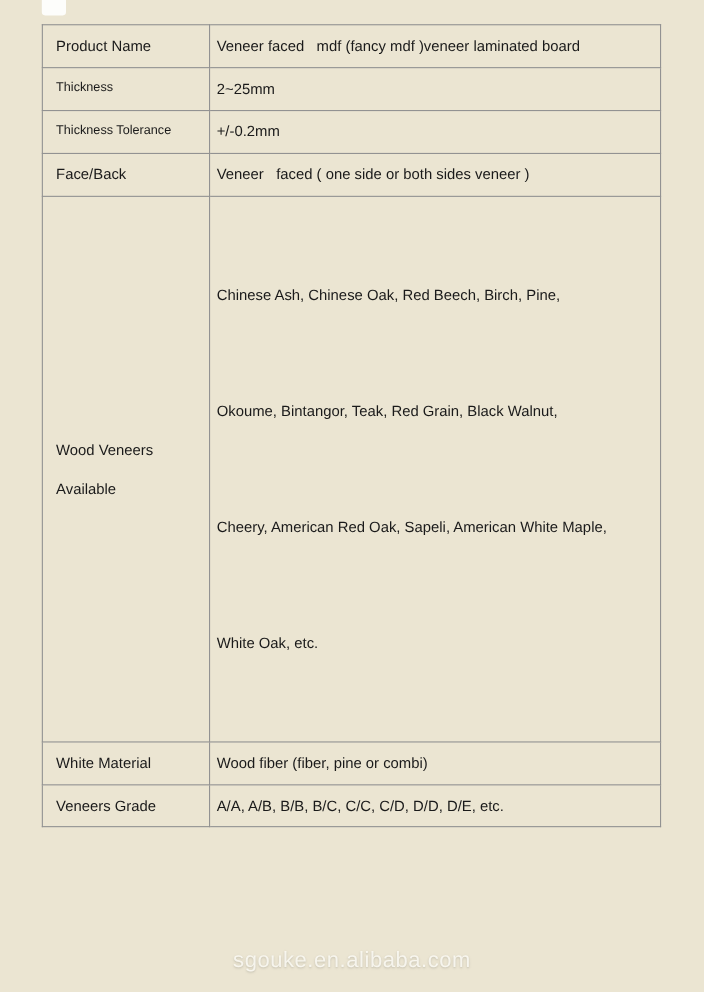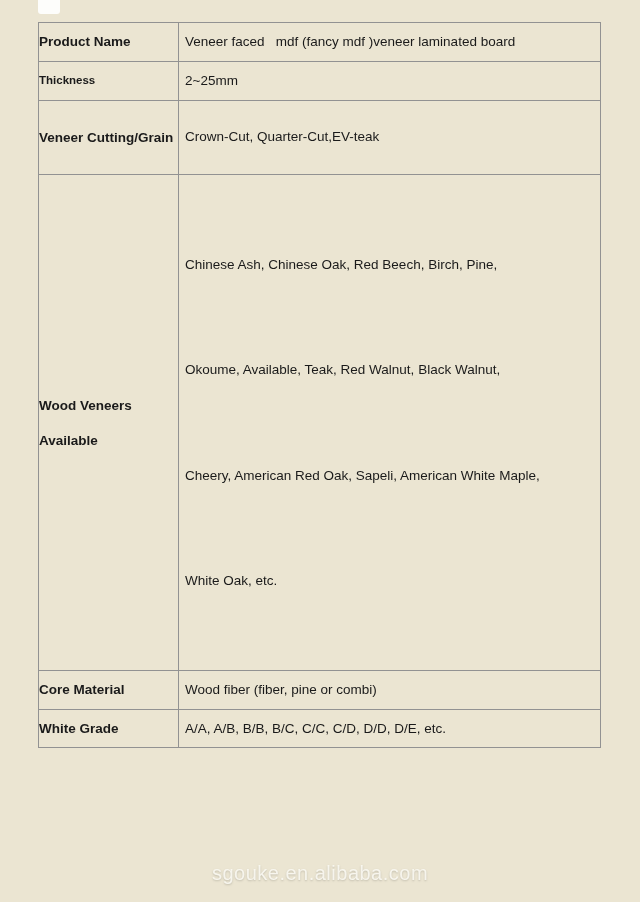--- a/index.html
+++ b/index.html
@@ -36,22 +36,22 @@
     border: 1px solid #929292;
     vertical-align: middle;
     font-size: 13.5px;
     line-height: 1.35;
     padding: 2px 6px;
     white-space: pre-wrap;
     overflow: hidden;
   }
   .spec-table td.label {
     width: 135px;
-    font-weight: bold;
-    padding-left: 0;
+    font-weight: normal;
+    padding-left: 12px;
     padding-right: 4px;
   }
   tr.h38 > td { height: 34px; }
   tr.h37 > td { height: 33px; }
   tr.h73 > td { height: 69px; }
   tr.h145 > td { height: 141px; margin-left: 20px; }
 
   tr.small-label td.label { font-size: 11.5px; }
 
   tr.lh-tall td.label { line-height: 2.6; }
@@ -82,44 +82,48 @@
       <td class="label">Product Name</td>
       <td class="value"><div>Veneer faced   mdf (fancy mdf )veneer laminated board</div></td>
     </tr>
 
 
     <tr class="h38 small-label">
       <td class="label">Thickness</td>
       <td class="value"><div>2~25mm</div></td>
     </tr>
 
+    <tr class="h38 small-label">
+      <td class="label">Thickness Tolerance</td>
+      <td class="value"><div>+/-0.2mm</div></td>
+    </tr>
 
+    <tr class="h38">
+      <td class="label">Face/Back</td>
+      <td class="value"><div>Veneer   faced ( one side or both sides veneer )</div></td>
+    </tr>
 
-    <tr class="h73 lh-tall">
-      <td class="label">Veneer Cutting/Grain</td>
-      <td class="value" style="line-height:1.35;"><div>Crown-Cut, Quarter-Cut,EV-teak</div></td>
-    </tr>
 
     <tr class="h145 lh-tall">
       <td class="label">Wood Veneers Available</td>
       <td class="value">
         <div>Chinese Ash, Chinese Oak, Red Beech, Birch, Pine,</div>
-        <div>Okoume, Available, Teak, Red Walnut, Black Walnut,</div>
+        <div>Okoume, Bintangor, Teak, Red Grain, Black Walnut,</div>
         <div>Cheery, American Red Oak, Sapeli, American White Maple,</div>
         <div>White Oak, etc.</div>
       </td>
     </tr>
 
 
     <tr class="h38">
-      <td class="label">Core Material</td>
+      <td class="label">White Material</td>
       <td class="value"><div>Wood fiber (fiber, pine or combi)</div></td>
     </tr>
 
     <tr class="h37">
-      <td class="label">White Grade</td>
+      <td class="label">Veneers Grade</td>
       <td class="value"><div>A/A, A/B, B/B, B/C, C/C, C/D, D/D, D/E, etc.</div></td>
     </tr>
 
   </tbody>
 </table>
 
 <div class="watermark">sgouke.en.alibaba.com</div>
 
 </body></html>

